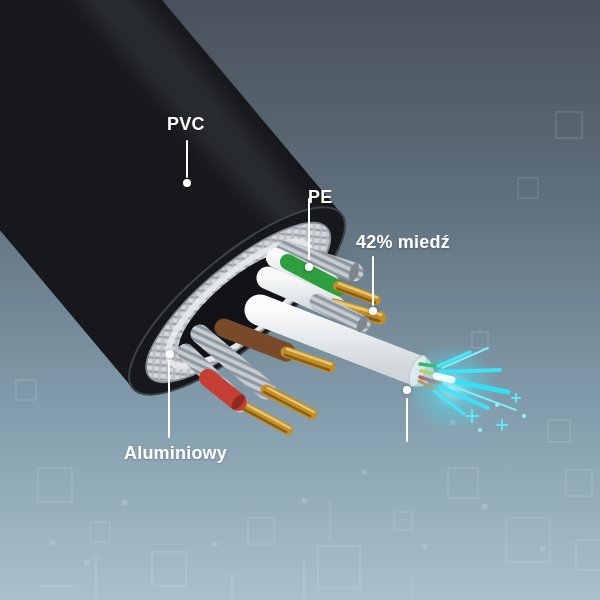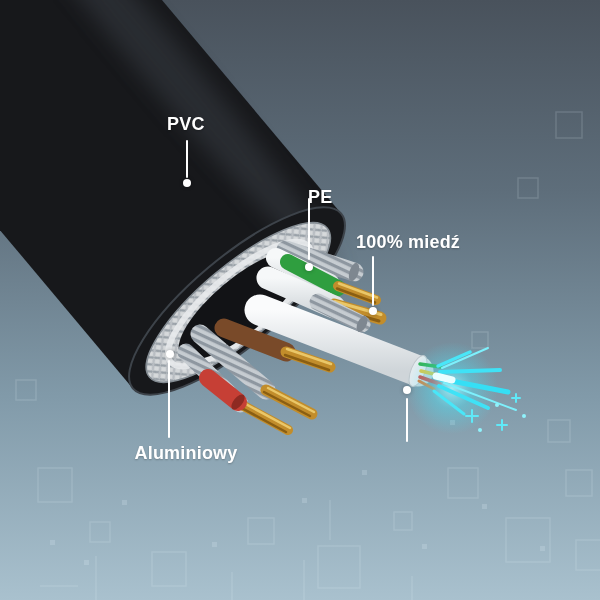--- a/index.html
+++ b/index.html
@@ -6,21 +6,21 @@
   .stage{
     position:relative;width:600px;height:600px;overflow:hidden;
     background:linear-gradient(180deg,#49525c 0%,#5e6e7b 32%,#819aa9 66%,#a9c1ce 100%);
     font-family:"Liberation Sans",sans-serif;
   }
   .stage svg{position:absolute;left:0;top:0;display:block;}
   .label{
     position:absolute;color:#ffffff;font-weight:600;font-size:18px;line-height:24px;
     letter-spacing:.2px;text-shadow:0 1px 2px rgba(0,0,0,.25);white-space:nowrap;
   }
-  .center{text-align:center;white-space:normal;}
+  .center{white-space:normal;}
   .leader{position:absolute;width:2px;background:#ffffff;border-radius:1px;}
   .dot{position:absolute;width:8px;height:8px;border-radius:50%;background:#ffffff;
        box-shadow:0 0 4px rgba(0,0,0,.3);}
 </style>
 </head>
 <body>
 
 <div class="stage">
 
   <svg width="600" height="600" viewBox="0 0 600 600">
@@ -170,21 +170,21 @@
   </svg>
 
   <div class="label" style="left:167px;top:112px;">PVC</div>
   <div class="leader" style="left:186px;top:140px;height:38px;"></div>
   <div class="dot" style="left:183px;top:179px;"></div>
 
   <div class="label" style="left:308px;top:174px;margin-top:11px;">PE</div>
   <div class="leader" style="left:308px;top:198px;height:62px;"></div>
   <div class="dot" style="left:305px;top:263px;"></div>
 
-  <div class="label" style="left:356px;top:230px;">100% miedź</div>
+  <div class="label" style="left:356px;top:230px;">42% miedź</div>
   <div class="leader" style="left:372px;top:256px;height:50px;"></div>
   <div class="dot" style="left:369px;top:307px;"></div>
 
   <div class="dot" style="left:166px;top:350px;"></div>
   <div class="leader" style="left:168px;top:360px;height:78px;"></div>
   <div class="label center" style="left:124px;top:441px;width:124px;">
     <div>Aluminiowy</div>
   </div>
 
   <div class="dot" style="left:403px;top:386px;"></div>

